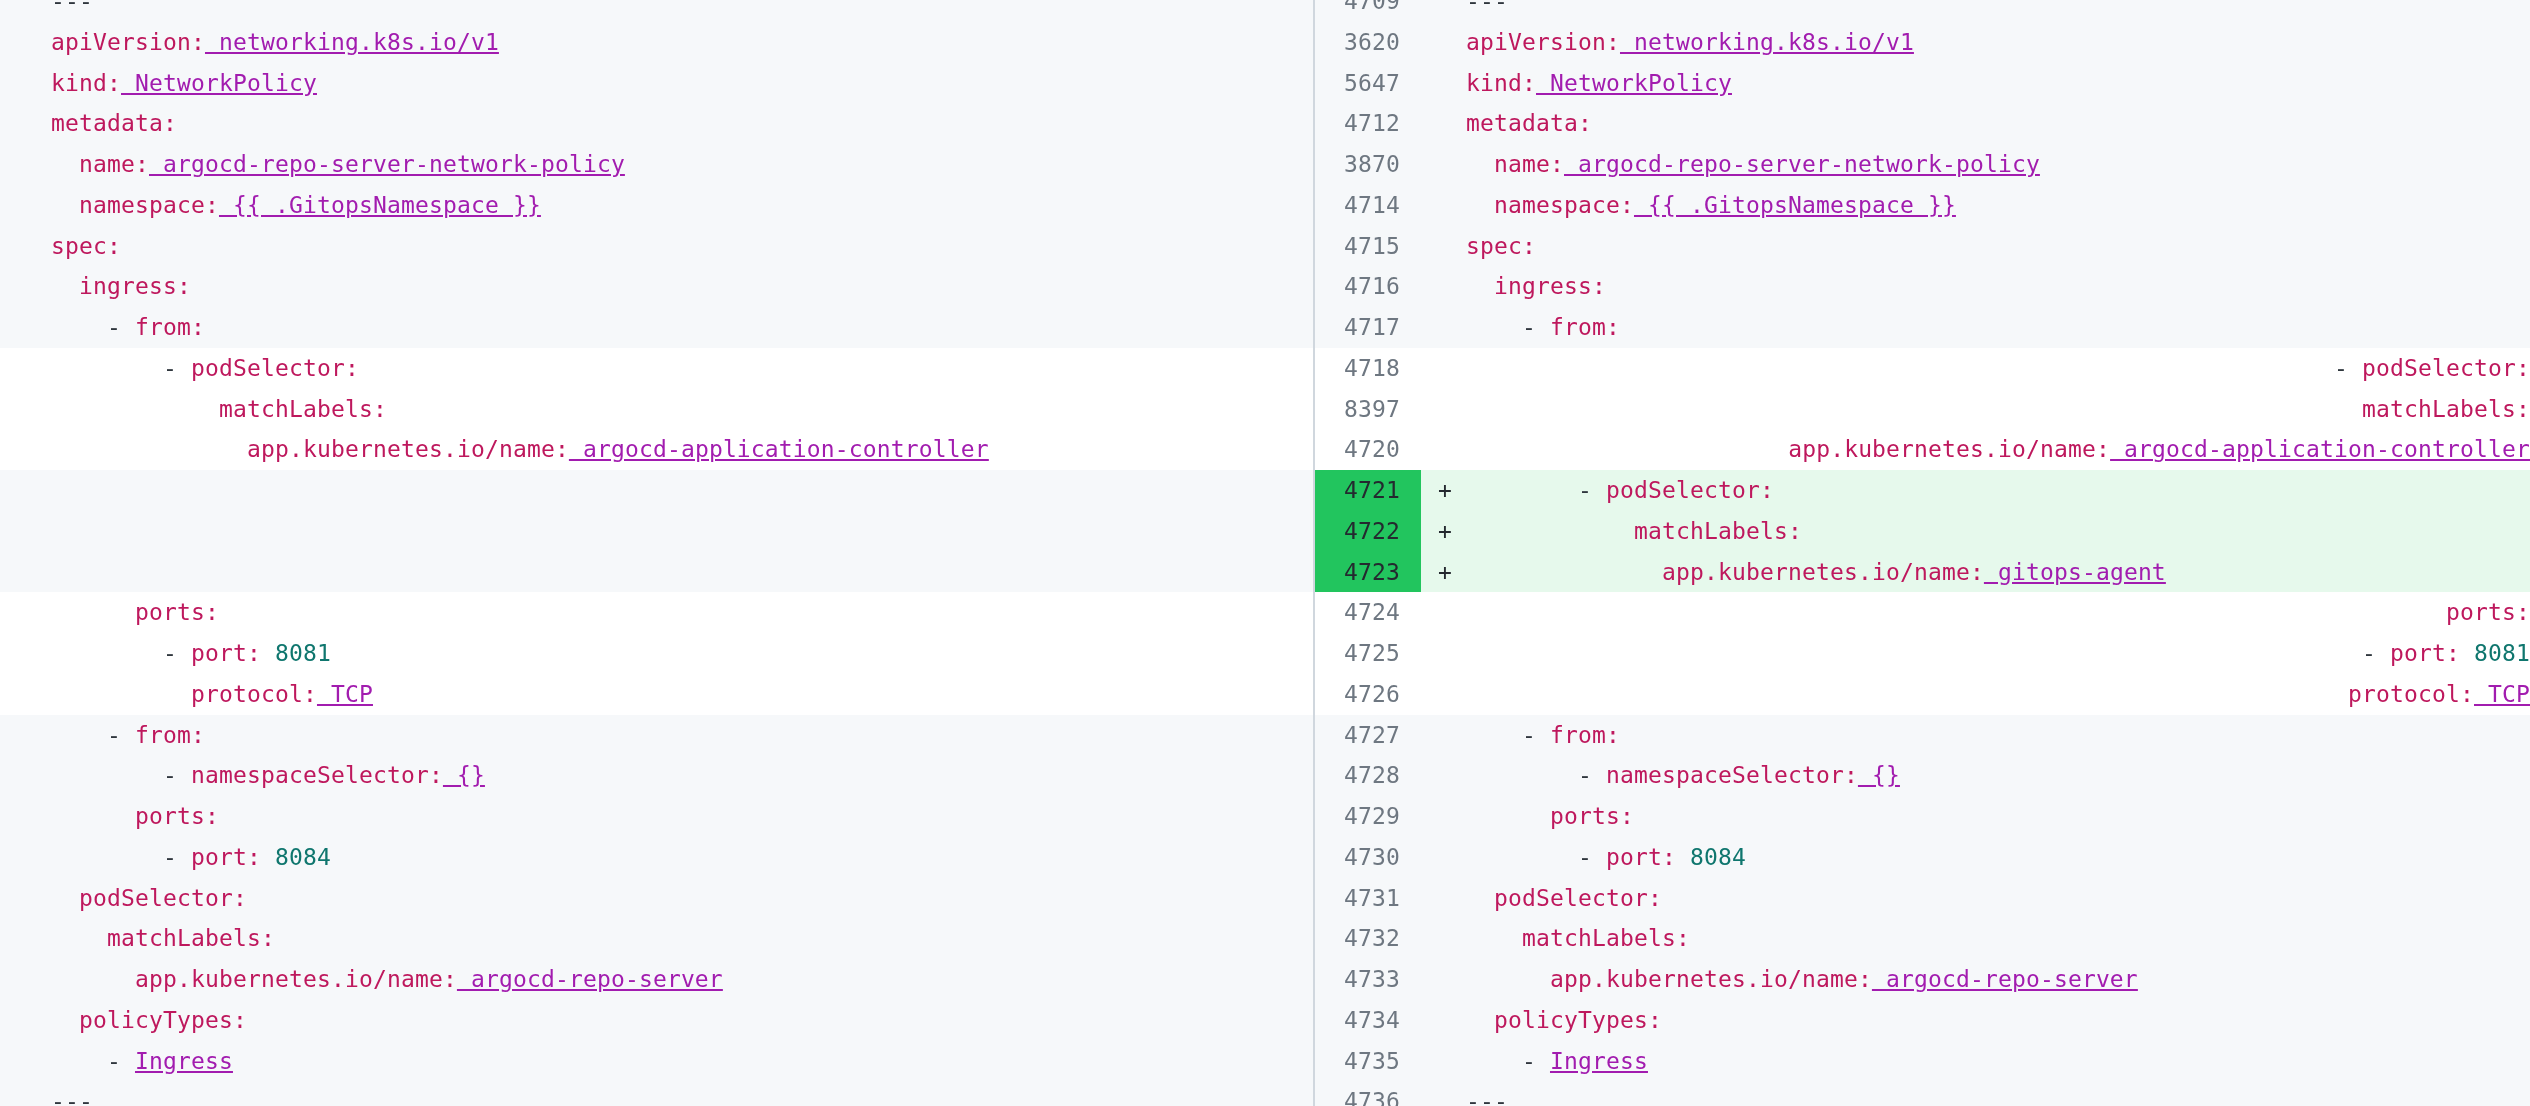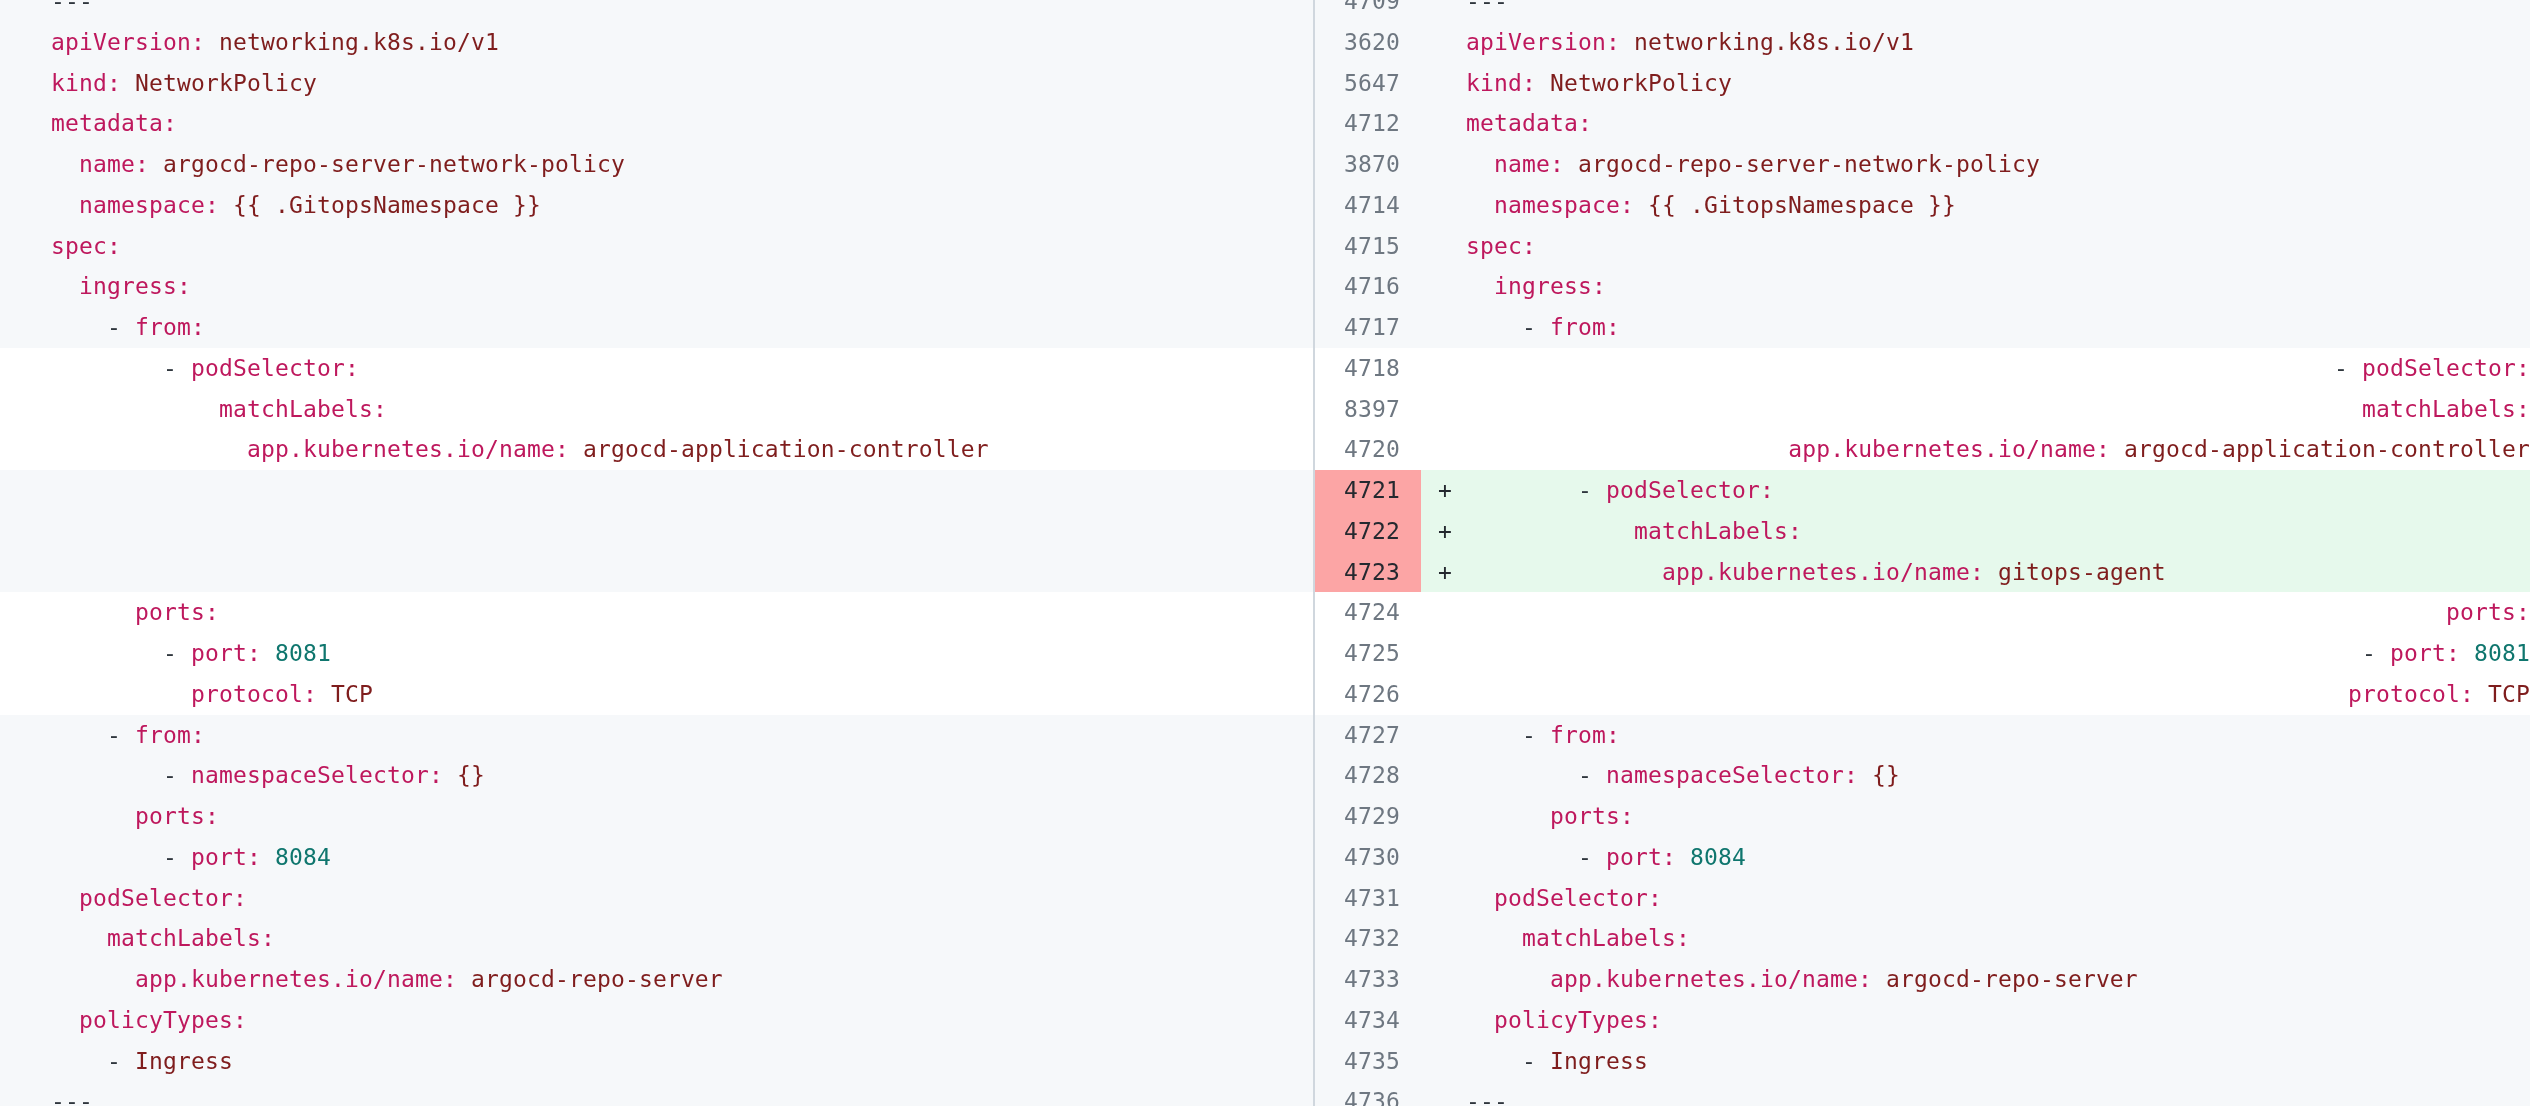--- a/index.html
+++ b/index.html
@@ -59,35 +59,35 @@
     text-align: right;
     padding-right: 21px;
     color: #6e7781;
   }
   
   .l-gray  { background: #f6f8fa; }
   .l-white { background: #ffffff; }
   .r-gray .lnum,  .r-gray .code  { background: #f6f8fa; }
   .r-white .lnum, .r-white .code { background: #ffffff; text-align: right; }
   .r-add .lnum {
-    background: #fca5a5;
+    background: #22c55e;
     color: #24292f;
   }
   .r-add .code {
     background: #e6f9ec;
   }
   .marker {
     position: absolute;
     left: 17px;
     top: 0;
     color: #24292f;
   }
   
   .tk-k { color: #be185d; } 
-  .tk-s { color: #7f1d1d; } 
+  .tk-s { color: #a21caf; text-decoration: underline; } 
   .tk-n { color: #0f766e; } 
   .tk-p { color: #2f363d; } 
 </style>
 </head>
 <body>
 
 <div class="diff">
   <div class="pane pane-left">
       <div class="row l-gray">
         <div class="code"><span class="tk-p">---</span></div>

